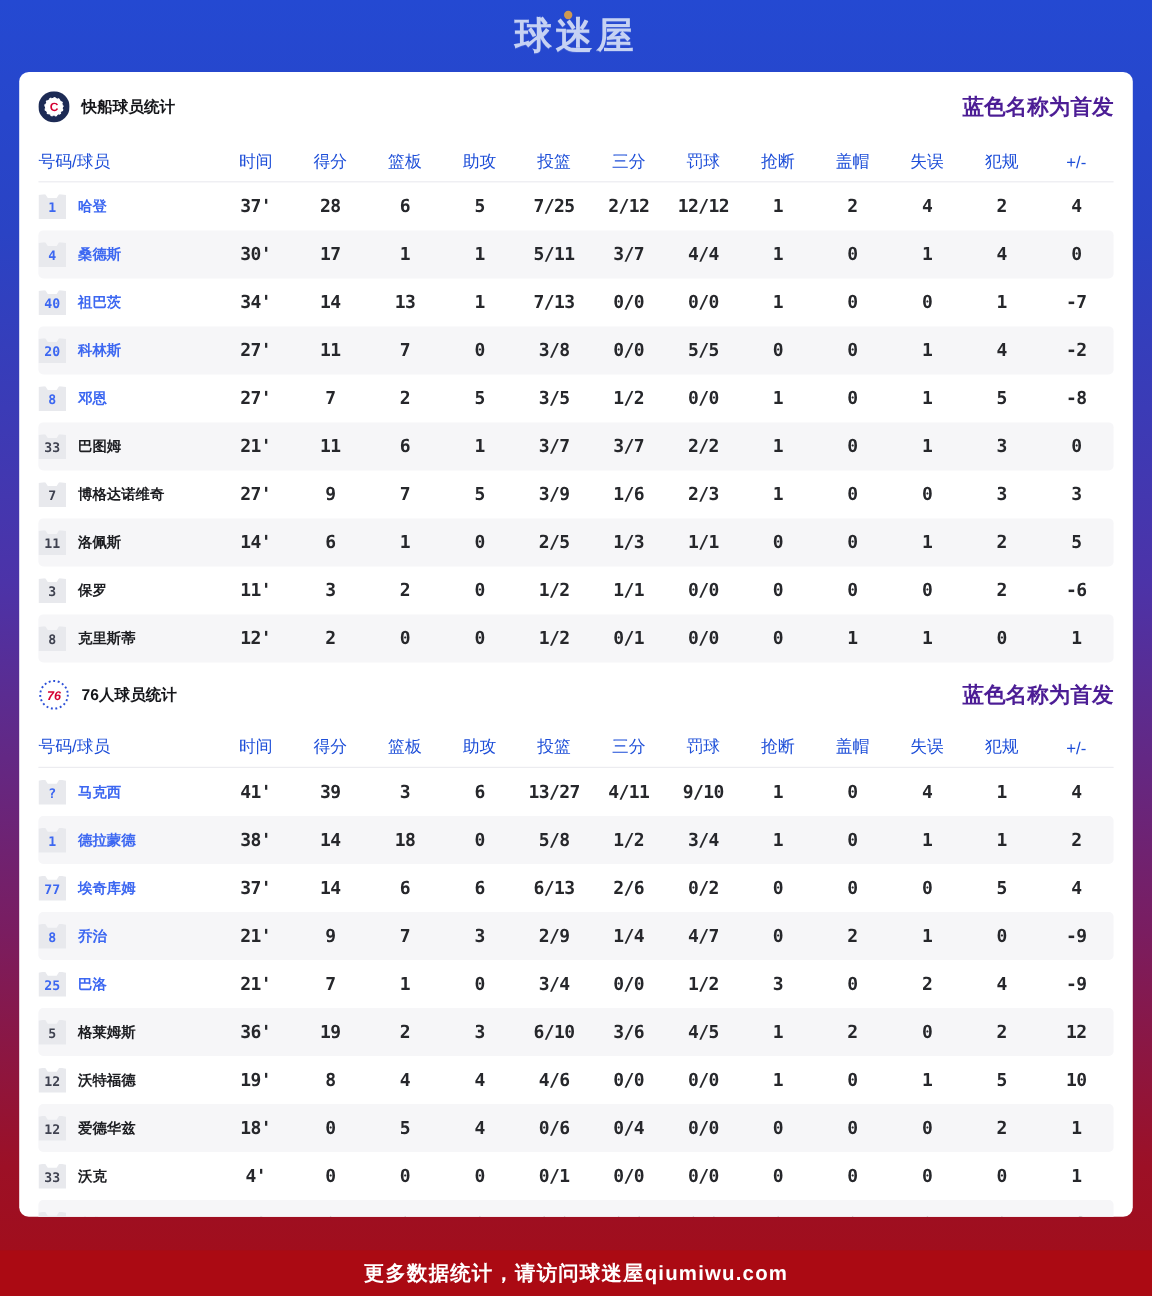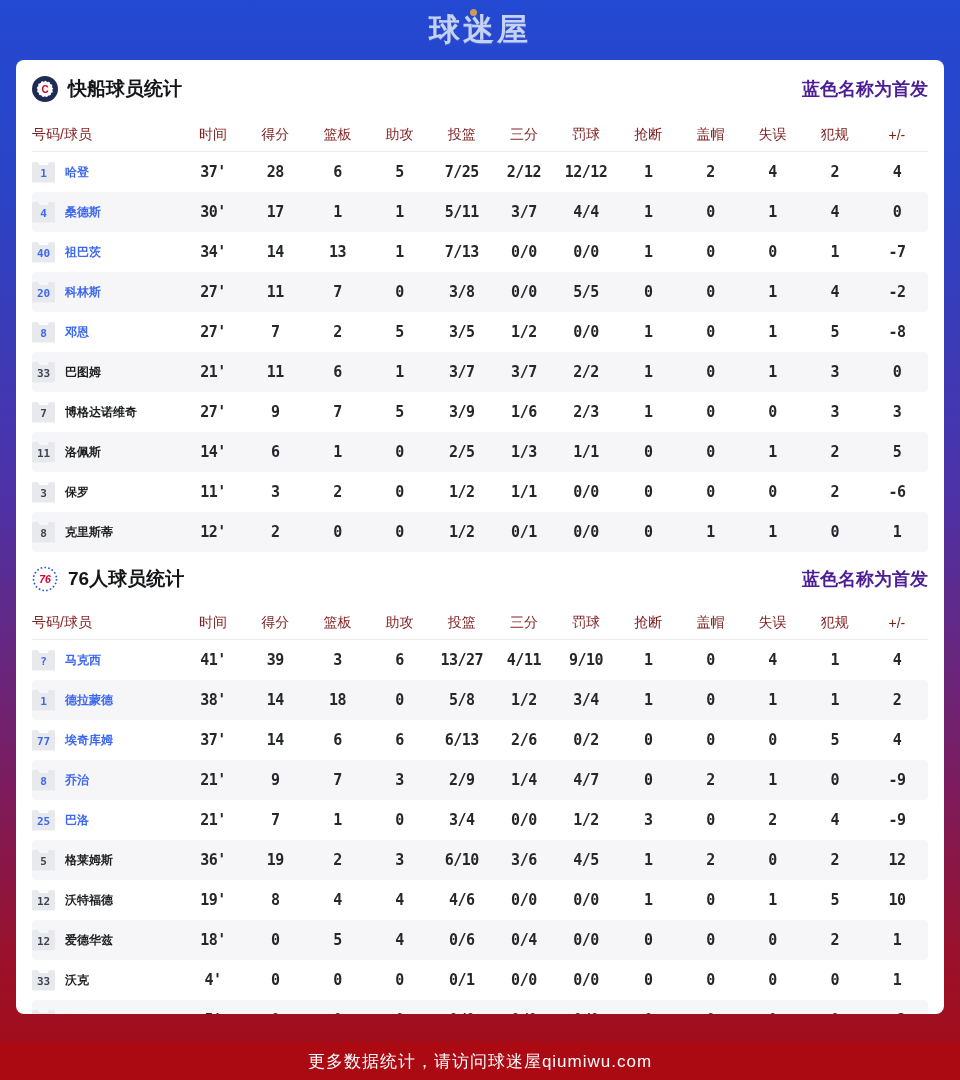--- a/index.html
+++ b/index.html
@@ -37,33 +37,33 @@
     background:#ffffff;
     border-radius:8px;
     padding:0 16px;
     overflow:hidden;
   }
   .section-header {
     display:flex; align-items:center; gap:10px;
     height:58px;
   }
   .section-header.second { height:54px;align-items:center; }
-  .section-title { font-size:19px; font-weight:bold; color:#15161a; }
+  .section-title { font-size:13px; font-weight:bold; color:#15161a; }
   .legend { margin-left:auto; font-size:18px; font-weight:600; color:#4c1d95; }
   .team-logo { width:26px; height:26px; flex:0 0 26px; }
 
   .grid {
     display:grid;
     grid-template-columns:150px repeat(12,1fr);
     align-items:center;
   }
   .col-header {
     height:34px;
     border-bottom:1px solid #ececf0;
-    color:#7f1d1d;
+    color:#1d4ed8;
     font-size:14px;
   }
   .col-header .col { text-align:center; }
   .col-header .name-col { text-align:left; }
 
   .row { height:40px; border-radius:4px; }
   .row:nth-child(even) { background:#f6f6f8; }
 
   .name-cell { display:flex; align-items:center; }
   .badge {
@@ -83,21 +83,21 @@
     text-align:center;
     font-family:"DejaVu Sans Mono",monospace;
     font-size:15px; font-weight:bold; color:#26272b;
     letter-spacing:-0.5px;
   }
   
   .footer-bar {
     height:38px; flex:0 0 38px;
     background:#ab0a13;
     display:flex; align-items:center; justify-content:center;
-    color:#ffffff; font-size:17px; font-weight:400;
+    color:#ffffff; font-size:17px; font-weight:700;
     letter-spacing:1px;
     margin-top:28px;
   }
 </style>
 </head>
 <body>
 
 <div class="page">
 
   <header class="site-header">

